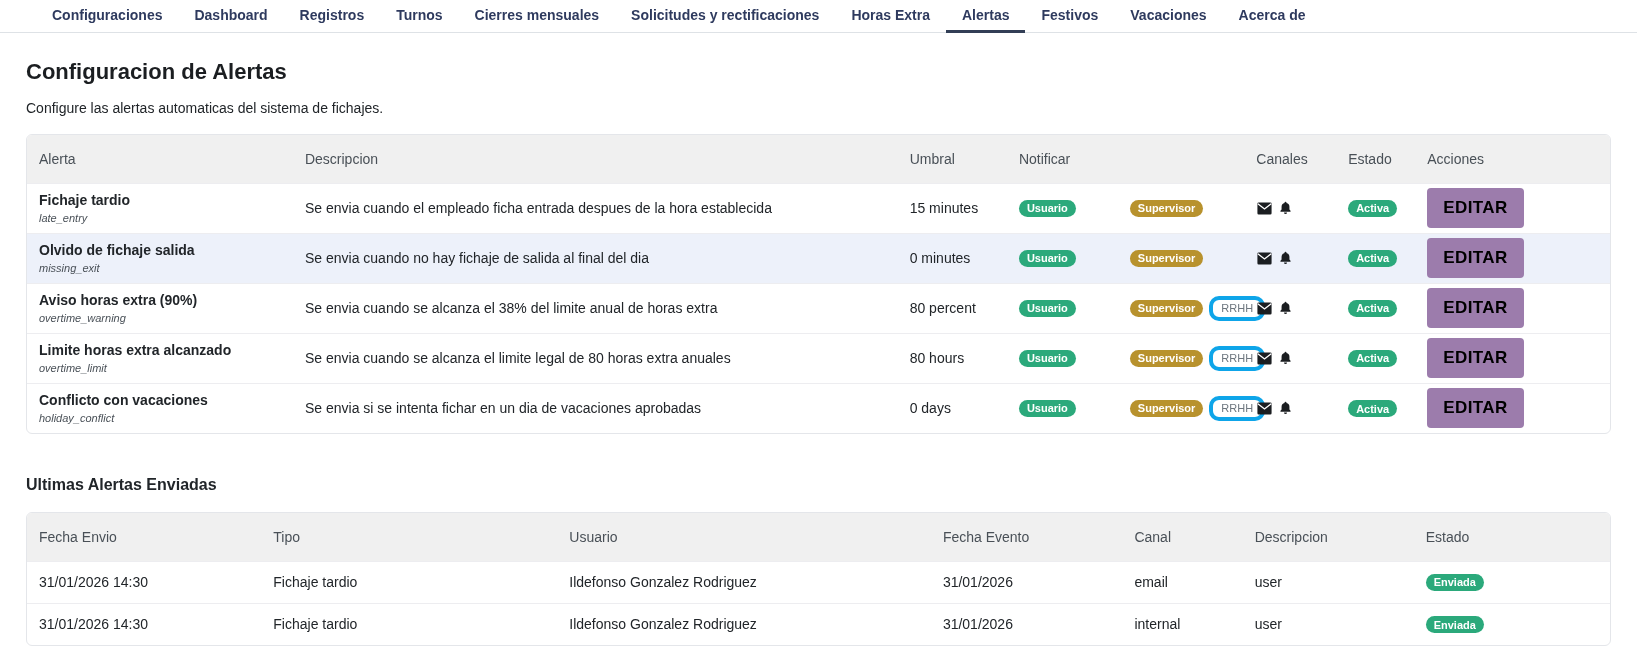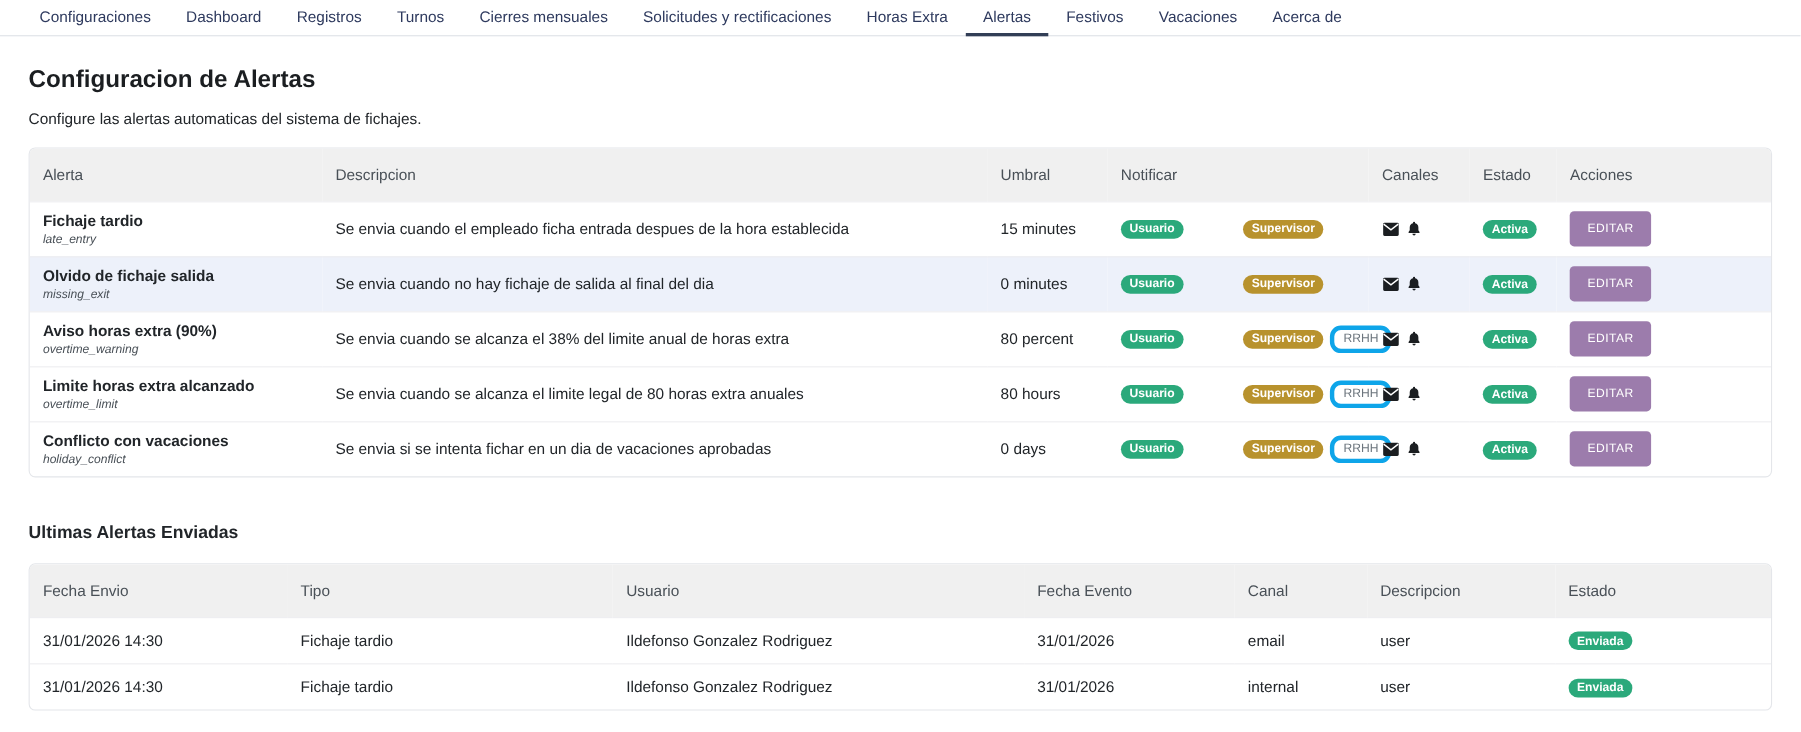--- a/index.html
+++ b/index.html
@@ -9,21 +9,21 @@
     --headbg:#f0f0f0; --hl:#edf1fa;
     --text:#212529; --muted:#495057;
   }
   *{box-sizing:border-box;}
   html,body{margin:0;padding:0;}
   body{
     width:1637px;height:665px;overflow:hidden;background:#fff;
     font-family:"Liberation Sans","DejaVu Sans",sans-serif;color:var(--text);
   }
   
-  .nav{border-bottom:1px solid var(--border);padding-left:20px;}
+  .nav{border-bottom:1px solid var(--border);padding-left:36px;font-weight:bold;}
   .nav-tabs{display:flex;align-items:stretch;}
   .nav-tab{
     padding:0 16px;height:33px;line-height:30px;font-size:14px;color:var(--nav);
     cursor:pointer;white-space:nowrap;border-bottom:3px solid transparent;margin-bottom:-1px;
   }
   .nav-tab.active{border-bottom-color:var(--navline);}
   
   main{padding:0 26px;}
   h1[data-name="page-title"]{font-size:22px;font-weight:700;margin:26px 0 0 0;color:#1b1e21;}
   p[data-name="page-subtitle"]{font-size:14px;margin:15px 0 0 0;}
@@ -48,22 +48,22 @@
   }
   .badge.green{background:var(--green);}
   .badge.gold{background:var(--gold);margin-left:48px;}
   .badge.outline{background:#fff;color:#6c757d;border:4px solid #0ea5e9;font-weight:400;}
   .badge-group{display:flex;gap:6px;align-items:center;}
   
   .channels{display:flex;gap:5px;align-items:center;color:#1b1e21;}
   .channels .icon{display:inline-flex;}
   
   .edit-btn{
-    background:var(--purple);color:#ffffff;border:none;border-radius:4px;
-    font-family:inherit;font-size:11px;font-weight:400;letter-spacing:.4px;
+    background:var(--purple);color:#000000;border:none;border-radius:4px;
+    font-family:inherit;font-size:17px;font-weight:700;letter-spacing:.4px;
     padding:10px 16px;cursor:pointer;
   }
 </style>
 </head>
 <body>
 
 <nav class="nav" data-name="top-nav">
   <div class="nav-tabs" id="nav-tabs" data-name="nav-tabs">
       <div class="nav-tab" data-name="tab-configuraciones">Configuraciones</div>
       <div class="nav-tab" data-name="tab-dashboard">Dashboard</div>

